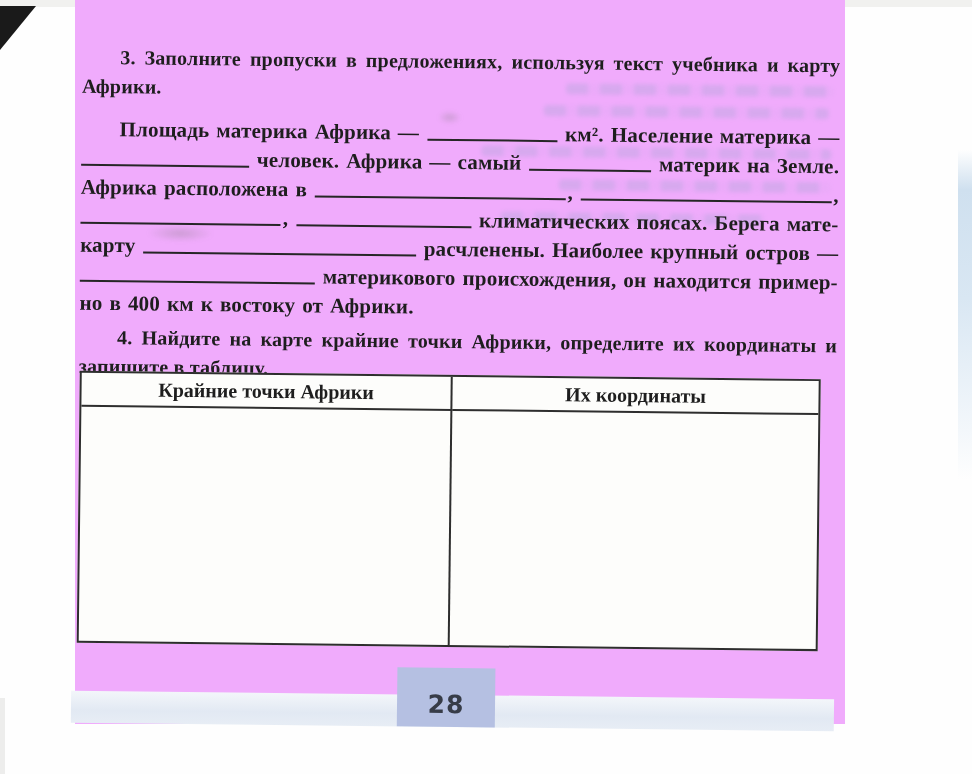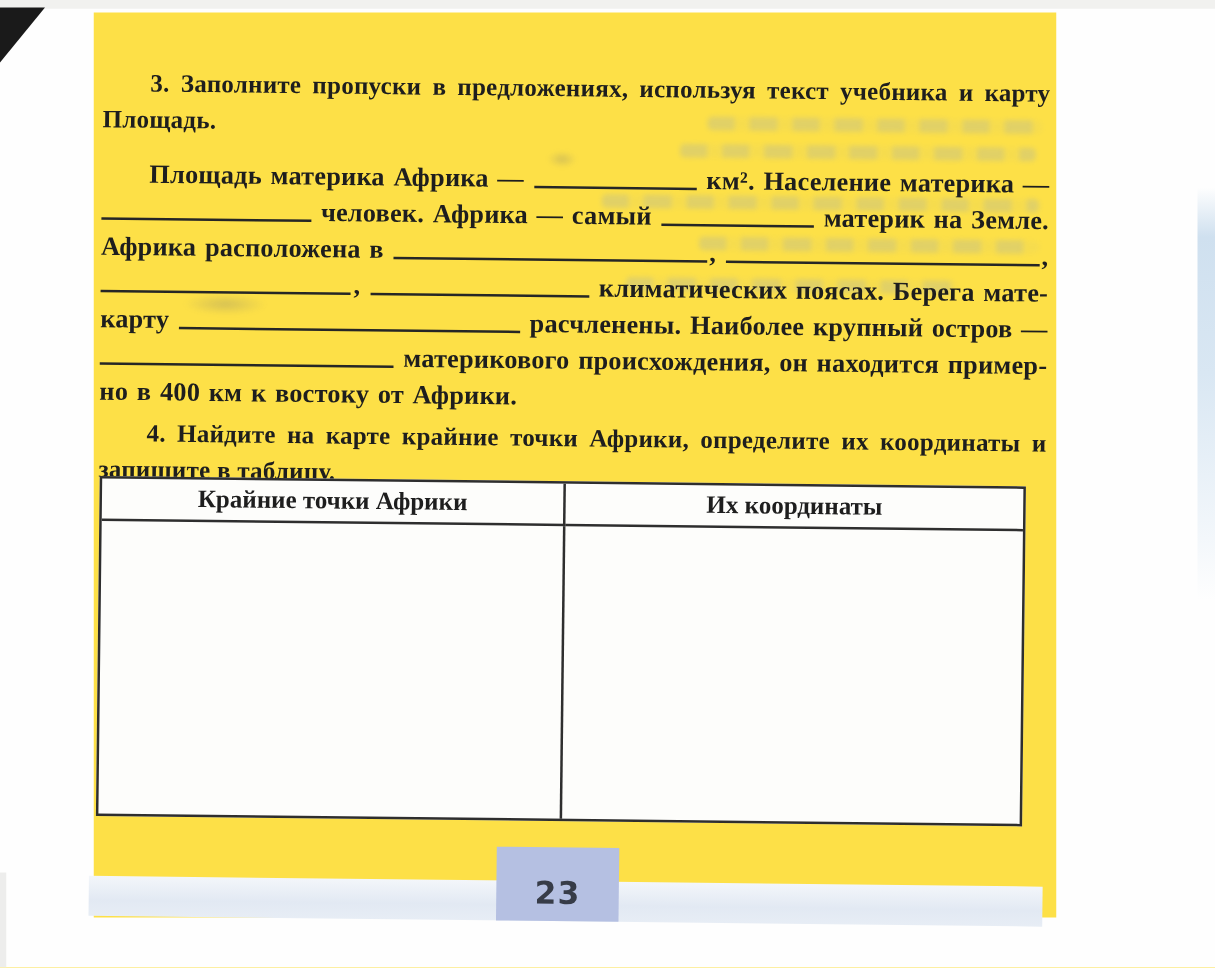--- a/index.html
+++ b/index.html
@@ -14,21 +14,21 @@
     border-top:44px solid #1a1a1a;border-right:36px solid transparent;filter:blur(.4px);}
   .corner-marker{position:absolute;left:76px;top:49px;width:0;height:0;
     border-top:17px solid #4a67b8;border-right:10px solid transparent;}
   .topline{position:absolute;left:630px;top:47px;width:210px;height:0;
     border-top:2px solid #707070;transform:rotate(.3deg);}
   .rightstrip{position:absolute;right:0;top:150px;width:14px;height:330px;
     background:linear-gradient(180deg,rgba(190,210,232,0) 0%,#cfe0ef 12%,#d9e7f3 45%,rgba(222,234,245,.35) 85%,rgba(255,255,255,0) 100%);}
   .leftstrip{position:absolute;left:0;top:698px;width:5px;height:76px;background:#ededec;}
 
   
-  .page{position:absolute;left:75px;top:10px;width:770px;height:724px;background:#fde047;}
+  .page{position:absolute;left:75px;top:0;width:770px;height:724px;background:#f0abfc;}
   .content{position:absolute;left:0;top:0;width:100%;height:100%;
     transform:rotate(.65deg);transform-origin:30px 0;}
 
   
   .jl{position:absolute;left:8px;right:4px;height:29px;
     font-size:20px;font-weight:700;letter-spacing:.2px;word-spacing:1.5px;
     text-align:justify;text-align-last:justify;white-space:nowrap;overflow:visible;}
   .pl{position:absolute;left:8px;height:29px;font-size:20px;font-weight:700;letter-spacing:.2px;}
   .fline{position:absolute;left:8px;right:4px;height:29px;display:flex;
     align-items:flex-end;justify-content:space-between;column-gap:8px;
@@ -80,21 +80,21 @@
 
     <div class="ghost" style="left:492px;top:78px;width:268px;"></div>
     <div class="ghost" style="left:470px;top:100px;width:285px;"></div>
     <div class="ghost" style="left:408px;top:141px;width:350px;"></div>
     <div class="ghost" style="left:486px;top:174px;width:272px;"></div>
     <div class="ghost" style="left:428px;top:207px;width:265px;"></div>
     <div class="smudge" style="left:74px;top:224px;width:68px;height:17px;"></div>
     <div class="smudge" style="left:364px;top:107px;width:24px;height:13px;"></div>
 
     <div class="jl" style="top:46px;padding-left:38px;">3. Заполните пропуски в предложениях, используя текст учебника и карту</div>
-    <div class="pl" style="top:75px;">Площадь.</div>
+    <div class="pl" style="top:75px;">Африки.</div>
 
     <div class="fline" style="top:113px;padding-left:38px;">
       <span class="t">Площадь материка Африка —</span>
       <span class="blank" style="--w:118px;"></span>
       <span class="t">км². Население материка —</span>
     </div>
 
     <div class="fline" style="top:142px;">
       <span class="blank" style="--w:158px;"></span>
       <span class="t">человек. Африка — самый</span>
@@ -143,17 +143,17 @@
 
     <div class="tbl">
       <div class="th colsep">Крайние точки Африки</div>
       <div class="th">Их координаты</div>
       <div class="td colsep"></div>
       <div class="td"></div>
     </div>
 
     <div class="band"></div>
     <div class="pagenum">
-      <span>23</span>
+      <span>28</span>
     </div>
 
   </div>
 </div>
 
 </body></html>

